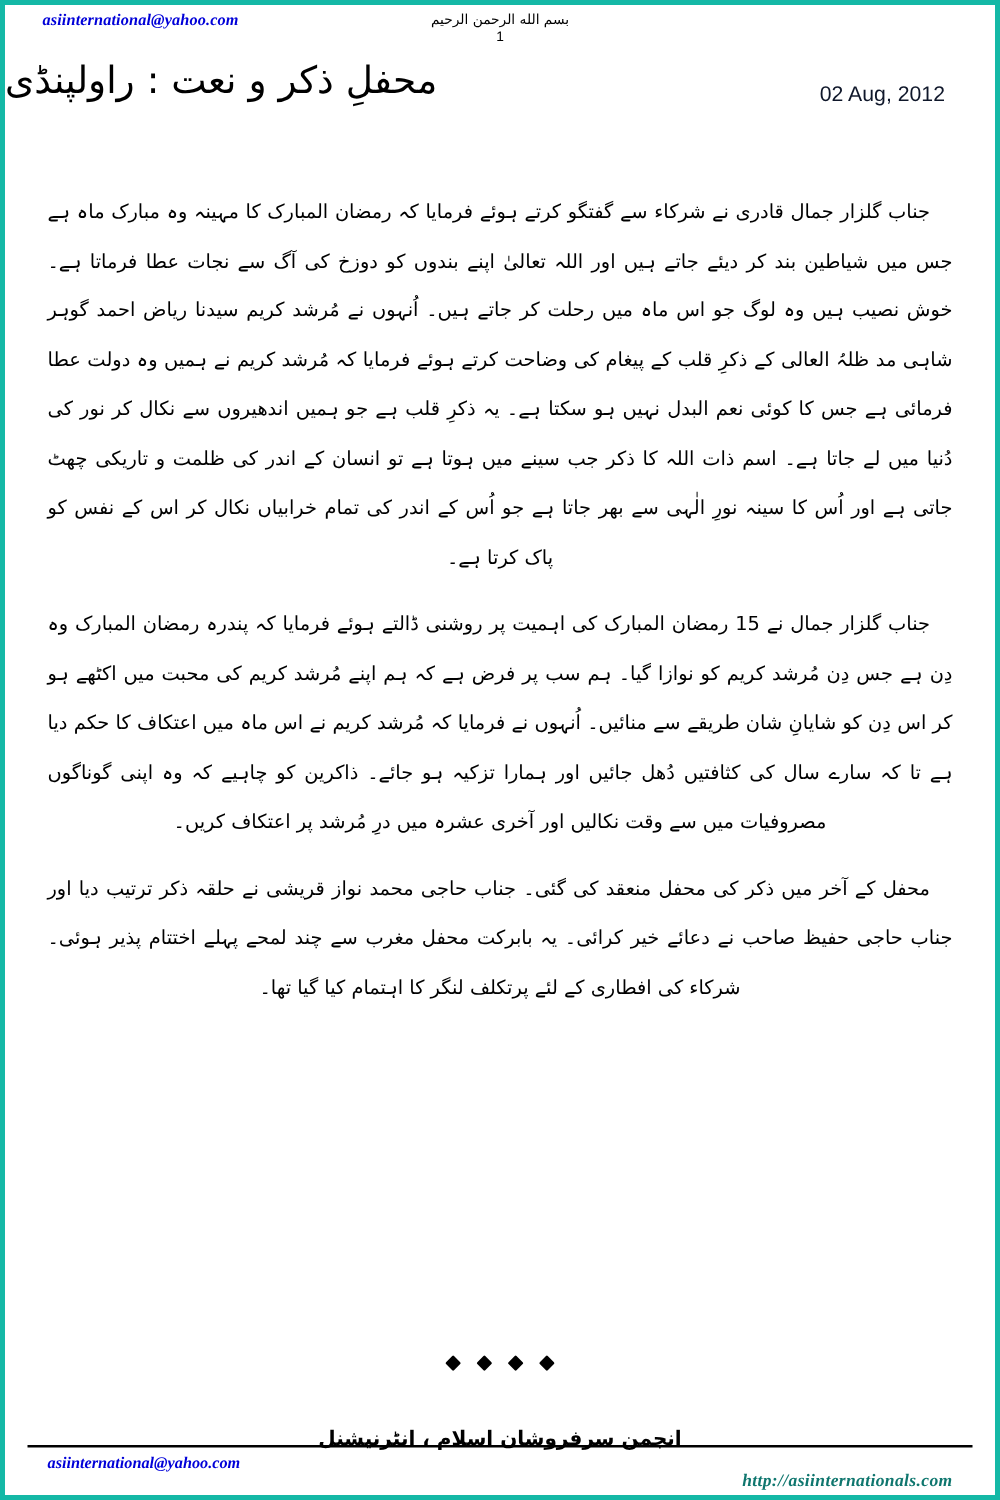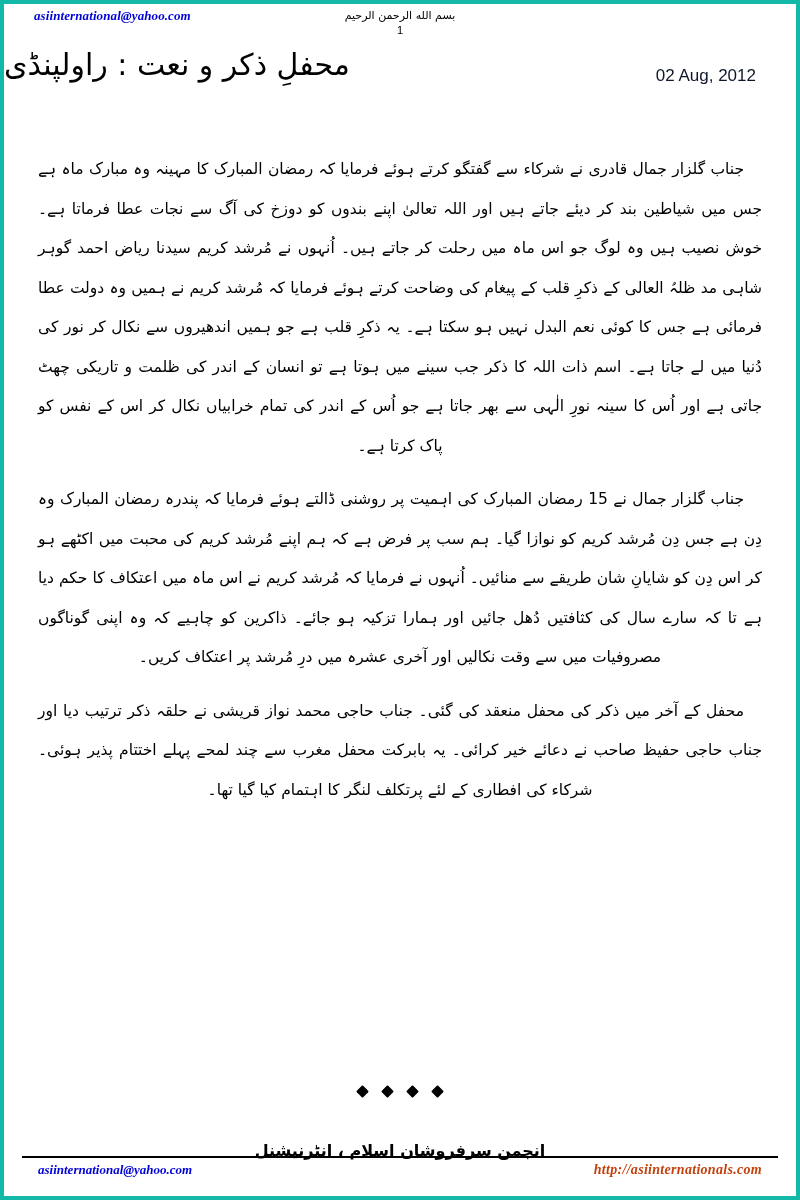--- a/index.html
+++ b/index.html
@@ -179,26 +179,26 @@
     font-family: "Liberation Serif", "DejaVu Serif", serif;
     font-style: italic;
     font-weight: bold;
     font-size: 13px;
     color: #0000d8;
     white-space: nowrap;
   }
   .bottom-url {
     position: absolute;
     right: 34px;
-    top: 0;
+    top: 16px;
     font-family: "Liberation Serif", "DejaVu Serif", serif;
     font-style: italic;
     font-weight: bold;
     font-size: 14px;
-    color: #c2410c;
+    color: #0f766e;
     white-space: nowrap;
     letter-spacing: 0.3px;
   }
 </style>
 </head>
 <body>
 
 <div class="page">
 
   <div class="top-bar">

